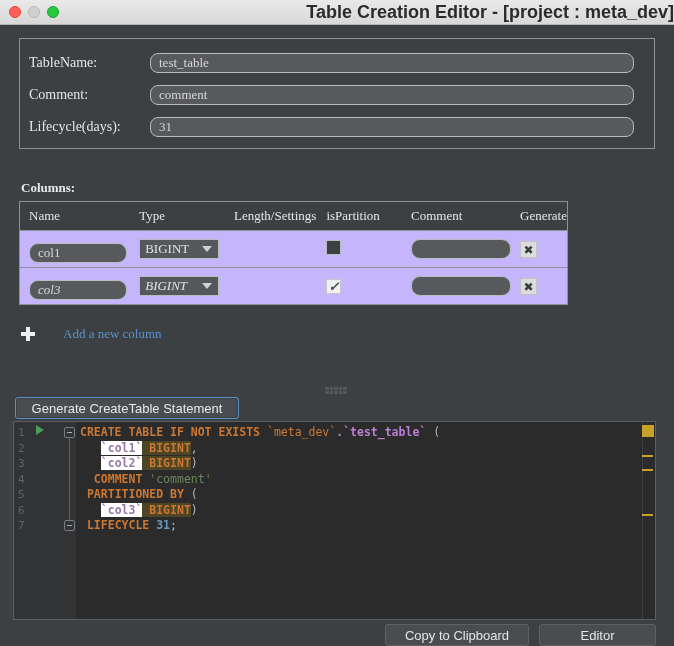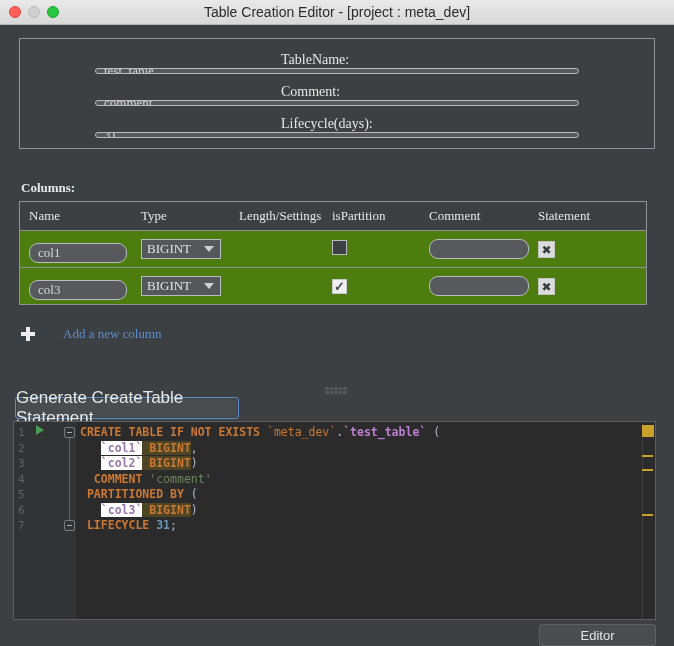--- a/index.html
+++ b/index.html
@@ -19,64 +19,65 @@
     border-bottom: 1px solid #b4b4b4;
     position: relative;
     display: flex; align-items: center;
   }
   .lights { position:absolute; left:9px; top:0; bottom:0; display:flex; align-items:center; gap:7px; }
   .light { width:12px; height:12px; border-radius:50%; }
   .light.close  { background:#ff5f57; border:1px solid #e0443e; }
   .light.min    { background:#cfcfcf; border:1px solid #b9b9b9; }
   .light.max    { background:#28c840; border:1px solid #13a72c; }
   .title-text {
-    width:100%; text-align:center;
-    font-size:14px; color:#2b2b2b;
+    width:100%; text-align:right;
+    font-size:18px; color:#2b2b2b;
     font-family:"Liberation Sans", sans-serif;
+    font-weight:bold;
   }
 
   
   .content { position:relative; width:674px; height:621px; background:#3c4043; }
 
   
   .form-panel {
     position:absolute; left:19px; top:13px; width:636px; height:111px;
     border:1px solid #8e9296; background:#3c4043;
   }
-  .form-row { position:absolute; left:0; width:100%; height:22px; display:flex; align-items:center;flex-direction:column; }
+  .form-row { position:absolute; left:0; width:100%; height:22px; display:flex; align-items:center; }
   .form-row .lbl {
     width:130px; padding-left:9px;
     font-family:"Liberation Serif", serif; font-size:14px; color:#e6e6e6;
   }
   .txt {
     height:20px; background:#57595c; border:1px solid #b8bcc0; border-radius:9px;
     color:#d8d8d8; font-family:"Liberation Serif", serif; font-size:13px;
     padding:0 8px; display:flex; align-items:center; overflow:hidden; white-space:nowrap;
   }
   .form-row .txt { width:484px;border-radius:8px; }
 
   
   .columns-label {
     position:absolute; left:21px; top:155px;
     font-family:"Liberation Serif", serif; font-weight:bold; font-size:13px; color:#e9e9e9;
   }
   .table-wrap {
-    position:absolute; left:19px; top:176px; width:628px;
-    border:1px solid #8e9296; background:#4d7c0f;
+    position:absolute; left:19px; top:176px; width:549px;
+    border:1px solid #8e9296; background:#c4b5fd;
   }
   table.cols { width:100%; border-collapse:collapse; }
   table.cols th {
     text-align:left; font-family:"Liberation Serif", serif; font-weight:normal;
     font-size:13px; color:#e6e6e6; padding:6px 0 6px 9px;
     border-bottom:1px solid #8e9296; background:#3c4043;
   }
   table.cols td {
     padding:4px 0 4px 9px; border-bottom:1px solid #8e9296; vertical-align:middle; height:30px;
   }
-  table.cols tr:last-child td { border-bottom:none; }
+  table.cols tr:last-child td { border-bottom:none;font-style:italic; }
   .c-name { width:112px; }
   .c-type { width:98px; }
   .c-len  { width:93px; }
   .c-part { width:97px; }
   .c-comm { width:108px; }
   .c-oper { width:auto; }
 
   .name-input { width:98px;margin-top:8px; }
   .comment-input { width:100px; }
 
@@ -121,21 +122,21 @@
   .grip { position:absolute; left:325px; top:362px; width:22px; height:7px;
           display:grid; grid-template-columns:repeat(5,1fr); grid-template-rows:repeat(2,1fr); gap:1px; }
   .grip i { background:#55585b; display:block; }
 
   
   .gen-btn {
     position:absolute; left:15px; top:372px; width:224px; height:22px;
     background:#4a4d50; border:1px solid #5a8fc7; border-radius:3px;
     box-shadow:0 0 0 1px #3c4043 inset;
     display:flex; align-items:center; justify-content:center;
-    color:#e8e8e8; font-size:17px; cursor:pointer;
+    color:#e8e8e8; font-size:13px; cursor:pointer;
   }
 
   
   .editor {
     position:absolute; left:13px; top:396px; width:643px; height:199px;
     background:#2b2b2b; border:1px solid #5c5f61; display:flex; overflow:hidden;
   }
   .gutter {
     width:49px; background:#313335; color:#606366;
     font-family:"DejaVu Sans Mono", monospace; font-size:11px;
@@ -227,21 +228,21 @@
 
   <div class="table-wrap">
     <table class="cols">
       <thead>
         <tr>
           <th class="c-name">Name</th>
           <th class="c-type">Type</th>
           <th class="c-len">Length/Settings</th>
           <th class="c-part">isPartition</th>
           <th class="c-comm">Comment</th>
-          <th class="c-oper">Statement</th>
+          <th class="c-oper">Generate</th>
         </tr>
       </thead>
       <tbody>
         <tr>
           <td>
             <span class="txt name-input">col1</span>
           </td>
           <td>
             <span class="select">
               <span>BIGINT</span>
@@ -335,16 +336,17 @@
 
     <div class="markbar">
       <div class="mark sq"></div>
       <div class="mark ln" style="top:33px;"></div>
       <div class="mark ln" style="top:47px;"></div>
       <div class="mark ln" style="top:92px;"></div>
     </div>
   </div>
 
   <div class="btm">
+    <div class="btn copy">Copy to Clipboard</div>
     <div class="btn exec">Editor</div>
   </div>
 
 </div>
 
 </body></html>

